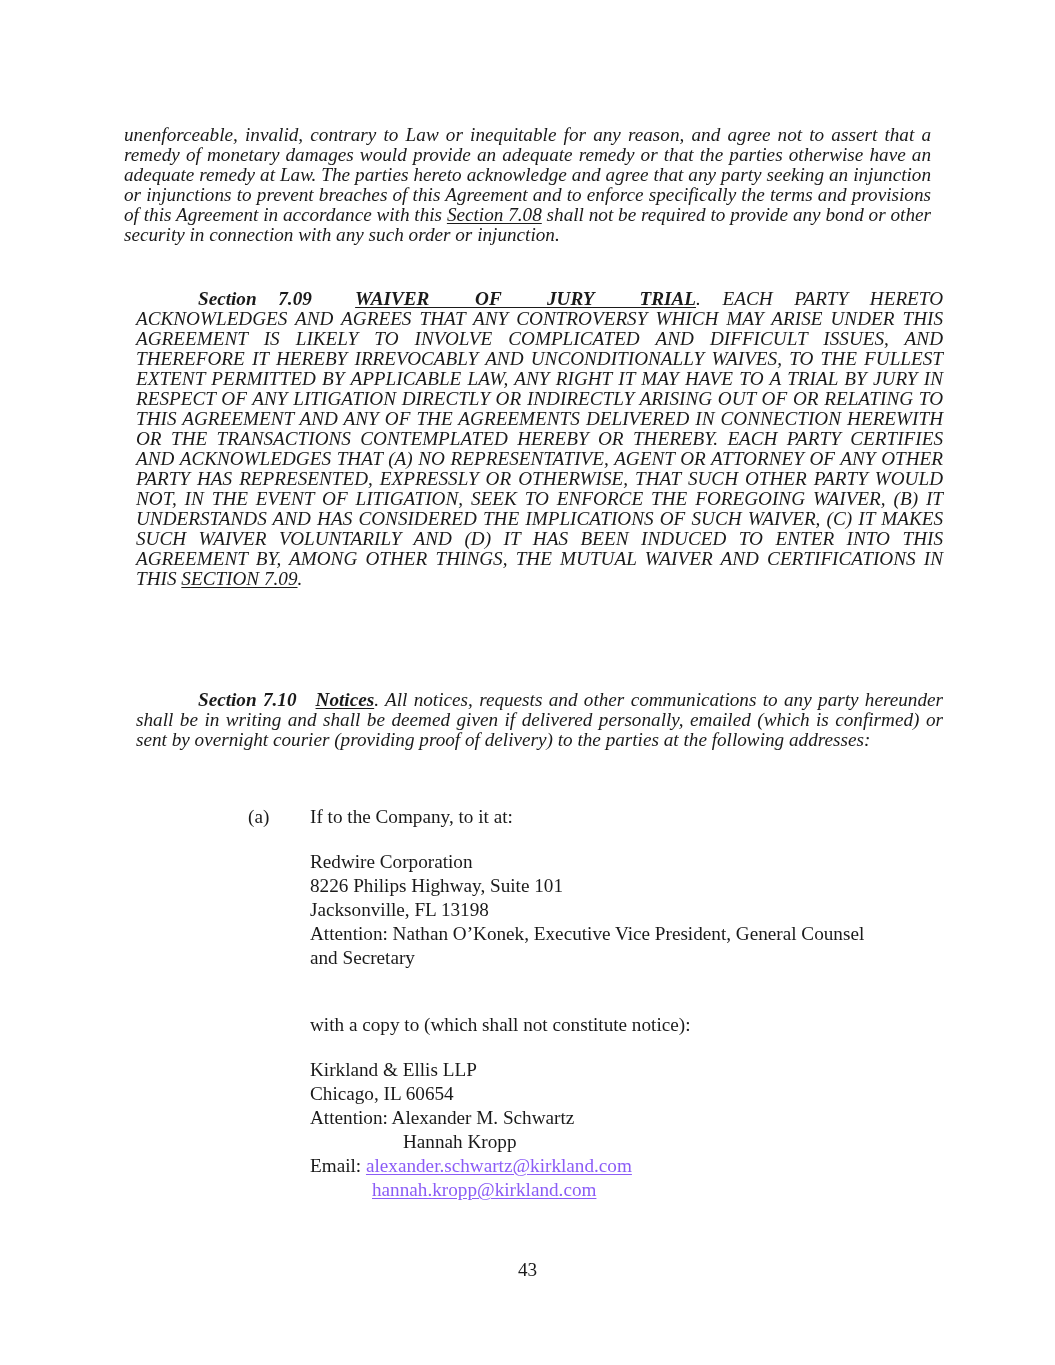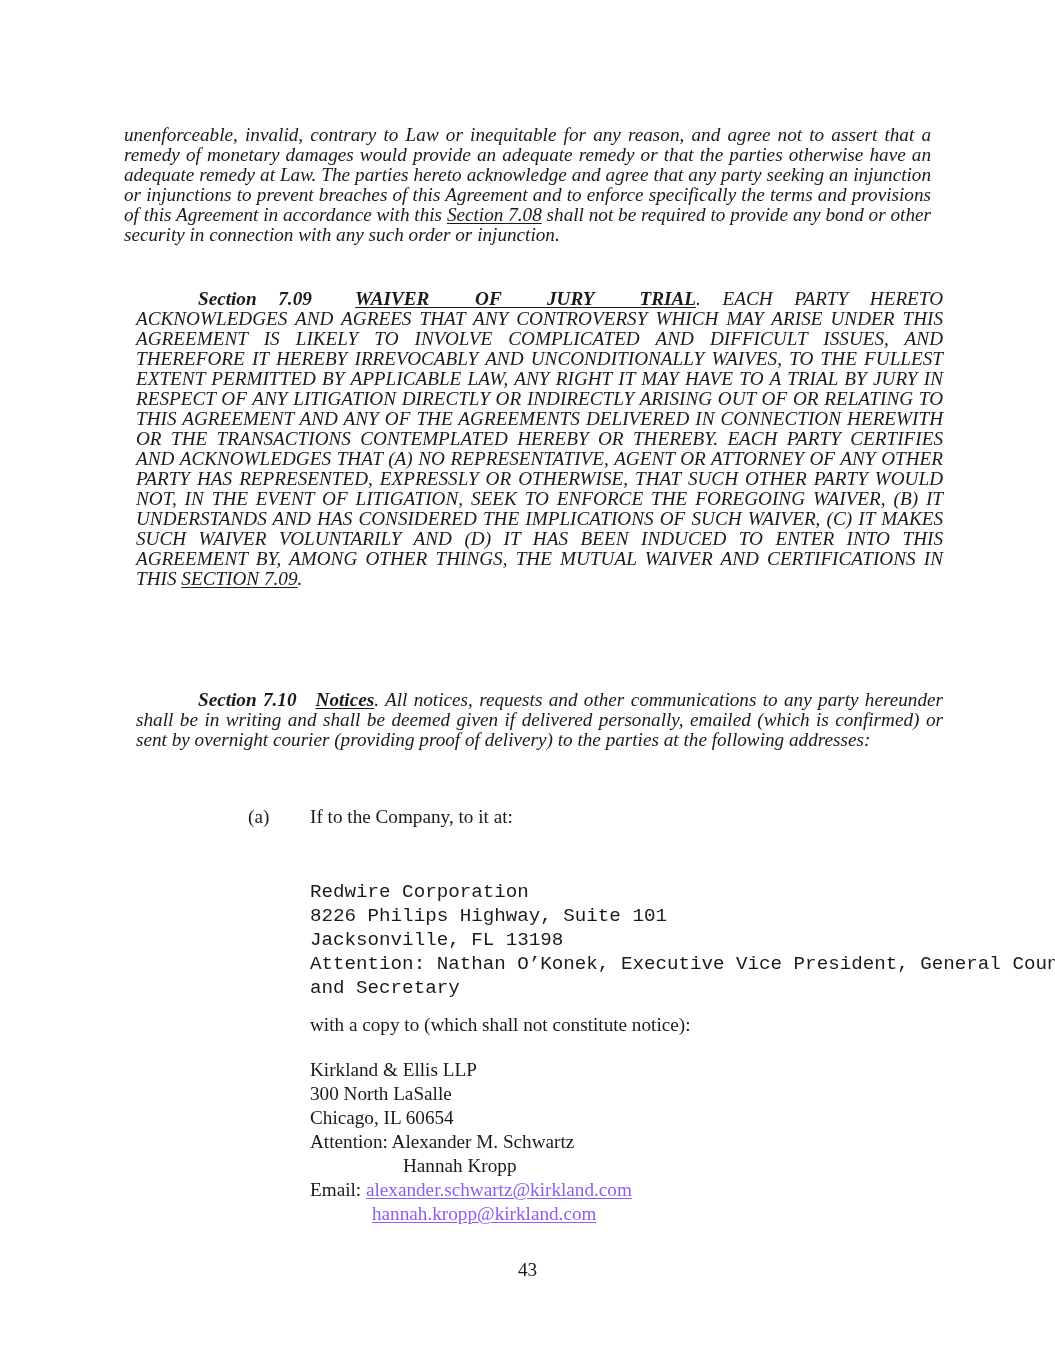--- a/index.html
+++ b/index.html
@@ -24,33 +24,32 @@
 
 <p class="para" style="top:125px;"><span>unenforceable, invalid, contrary to Law or inequitable for any reason, and agree not to assert that a remedy of monetary damages would provide an adequate remedy or that the parties otherwise have an adequate remedy at Law. The parties hereto acknowledge and agree that any party seeking an injunction or injunctions to prevent breaches of this Agreement and to enforce specifically the terms and provisions of this Agreement in accordance with this </span><span class="u">Section 7.08</span><span> shall not be required to provide any bond or other security in connection with any such order or injunction.</span></p>
 
 <p class="para indent" style="top:289px;"><span class="b">Section 7.09</span>&nbsp;&nbsp;<span class="b u" style="word-spacing:24px;">WAIVER OF JURY TRIAL</span><span>.</span><span> EACH PARTY HERETO ACKNOWLEDGES AND AGREES THAT ANY CONTROVERSY WHICH MAY ARISE UNDER THIS AGREEMENT IS LIKELY TO INVOLVE COMPLICATED AND DIFFICULT ISSUES, AND THEREFORE IT HEREBY IRREVOCABLY AND UNCONDITIONALLY WAIVES, TO THE FULLEST EXTENT PERMITTED BY APPLICABLE LAW, ANY RIGHT IT MAY HAVE TO A TRIAL BY JURY IN RESPECT OF ANY LITIGATION DIRECTLY OR INDIRECTLY ARISING OUT OF OR RELATING TO THIS AGREEMENT AND ANY OF THE AGREEMENTS DELIVERED IN CONNECTION HEREWITH OR THE TRANSACTIONS CONTEMPLATED HEREBY OR THEREBY. EACH PARTY CERTIFIES AND ACKNOWLEDGES THAT (A) NO REPRESENTATIVE, AGENT OR ATTORNEY OF ANY OTHER PARTY HAS REPRESENTED, EXPRESSLY OR OTHERWISE, THAT SUCH OTHER PARTY WOULD NOT, IN THE EVENT OF LITIGATION, SEEK TO ENFORCE THE FOREGOING WAIVER, (B) IT UNDERSTANDS AND HAS CONSIDERED THE IMPLICATIONS OF SUCH WAIVER, (C) IT MAKES SUCH WAIVER VOLUNTARILY AND (D) IT HAS BEEN INDUCED TO ENTER INTO THIS AGREEMENT BY, AMONG OTHER THINGS, THE MUTUAL WAIVER AND CERTIFICATIONS IN THIS </span><span class="u">SECTION 7.09</span><span>.</span></p>
 
 <p class="para indent" style="top:690px;"><span class="b">Section 7.10</span>&nbsp;&nbsp;&nbsp;<span class="b u">Notices</span><span>.</span><span>  All notices, requests and other communications to any party hereunder shall be in writing and shall be deemed given if delivered personally, emailed (which is confirmed) or sent by overnight courier (providing proof of delivery) to the parties at the following addresses:</span></p>
 
 <div class="item-label" style="top:805px;">(a)</div>
 <div class="item-text" style="top:805px;">If to the Company, to it at:</div>
 
-<div class="addr" style="top:880px;font-family:Liberation Mono, monospace;">
+<div class="addr" style="top:850px;">
   <div>Redwire Corporation</div>
   <div>8226 Philips Highway, Suite 101</div>
   <div>Jacksonville, FL 13198</div>
   <div>Attention: Nathan O’Konek, Executive Vice President, General Counsel</div>
   <div>and Secretary</div>
 </div>
 
 <div class="addr" style="top:1013px;">with a copy to (which shall not constitute notice):</div>
 
 <div class="addr" style="top:1058px;">
   <div>Kirkland &amp; Ellis LLP</div>
-  <div>300 North LaSalle</div>
   <div>Chicago, IL 60654</div>
   <div><span>Attention: </span><span>Alexander M. Schwartz</span></div>
   <div class="pad-attn">Hannah Kropp</div>
   <div><span>Email: </span><a class="link">alexander.schwartz@kirkland.com</a></div>
   <div class="pad-email"><a class="link">hannah.kropp@kirkland.com</a></div>
 </div>
 
 <div class="page-num">43</div>
 
 </body></html>

